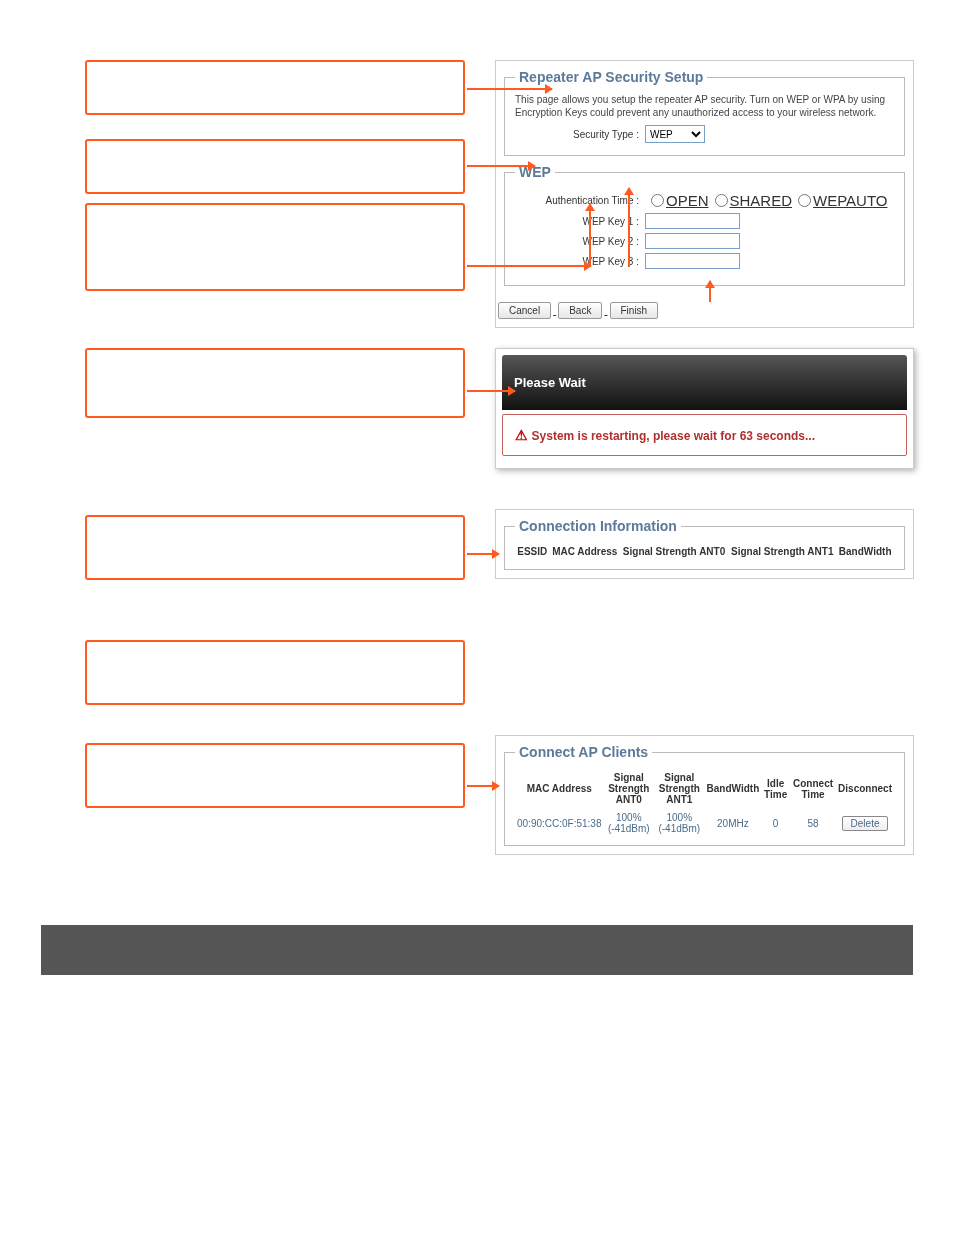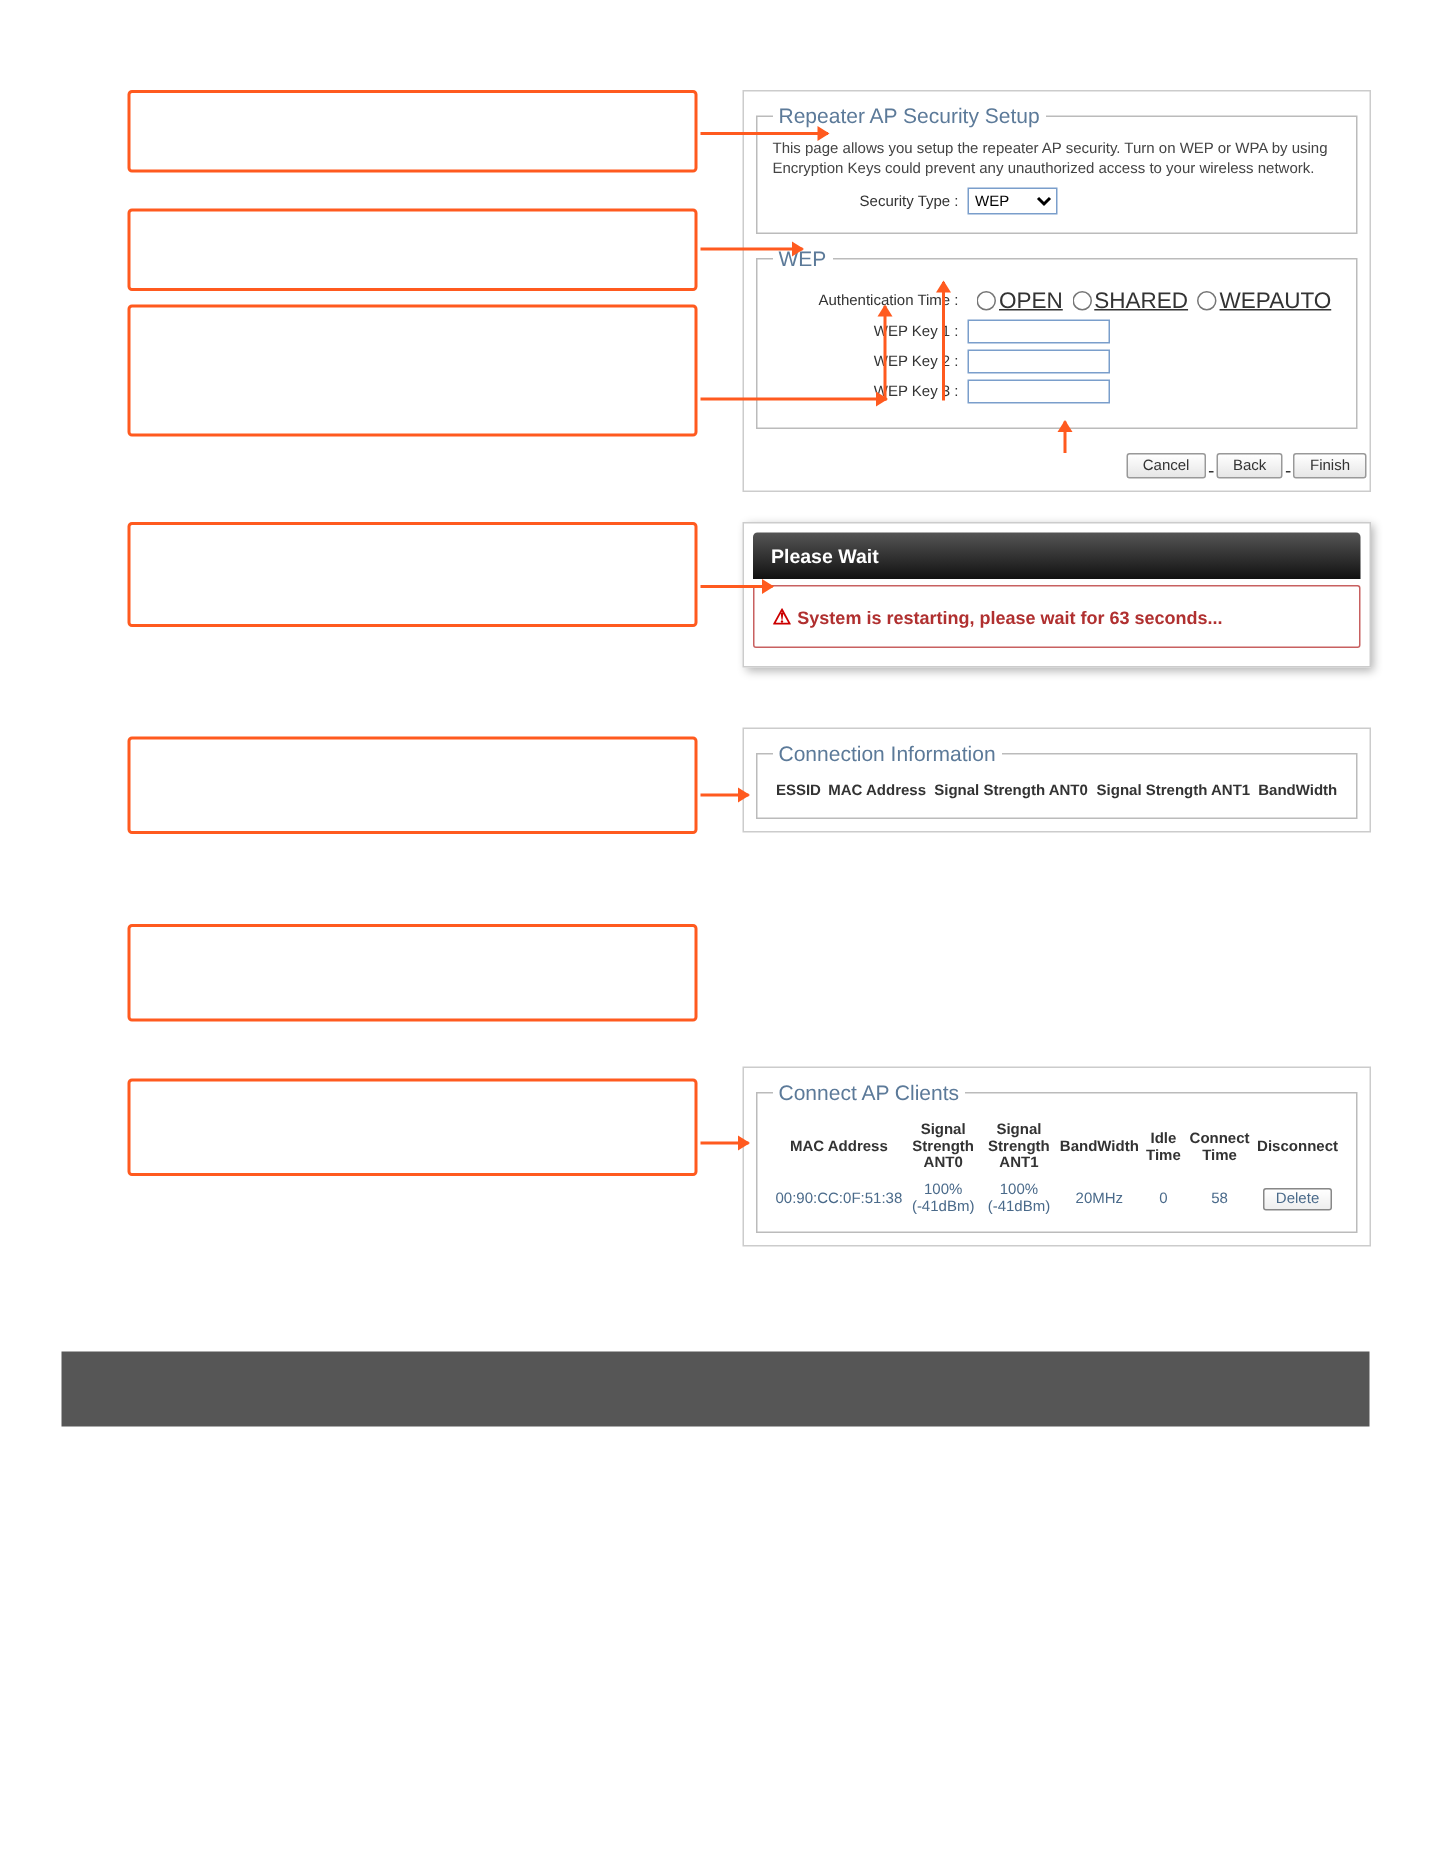--- a/index.html
+++ b/index.html
@@ -45,20 +45,21 @@
   fieldset {
     border: 1px solid #bbb;
     margin: 8px;
     padding: 8px 10px;
     font-size: 11px;
   }
   legend {
     color: #5c7a99;
     font-size: 14px;
     padding: 0 4px;
+    font-weight: bold;
   }
   .desc-text {
     font-size: 10px;
     color: #444;
     line-height: 1.3;
     margin-bottom: 6px;
   }
   .form-row {
     display: flex;
     align-items: center;
@@ -84,40 +85,40 @@
     border: 1px solid #7a9ecb;
     height: 16px;
     width: 95px;
   }
   input[type="radio"] {
     margin: 0 2px 0 6px;
     vertical-align: middle;
   }
   .radio-lbl { font-size: 15px; color: #333; text-decoration: underline; }
   .btn-row {
-    text-align: right;
+    text-align: left;
     padding: 8px 0;
     text-decoration: underline;
   }
   .btn {
     display: inline-block;
     border: 1px solid #999;
     background: linear-gradient(#fff,#e6e6e6);
     font-size: 10px;
     padding: 2px 10px;
     border-radius: 2px;
     margin: 0 2px;
     cursor: pointer;
   }
   .wait-header {
     background: linear-gradient(#555,#111);
     color: #fff;
     font-weight: bold;
     font-size: 13px;
-    padding: 8px 12px;
+    padding: 20px 12px;
     border-radius: 3px 3px 0 0;
     margin: 4px;
   }
   .wait-body {
     margin: 4px 4px 10px 4px;
     border: 1px solid #c86060;
     background: #fff;
     padding: 12px;
     font-size: 12px;
     color: #b03030;

